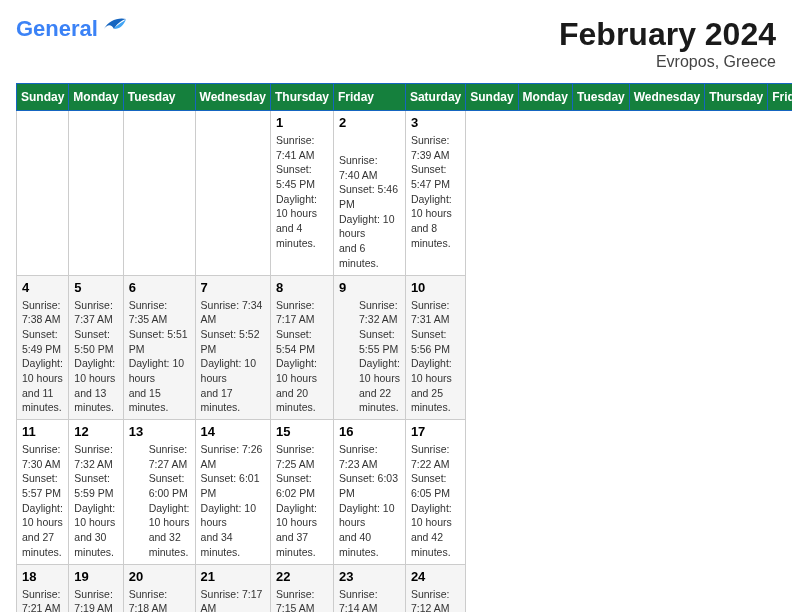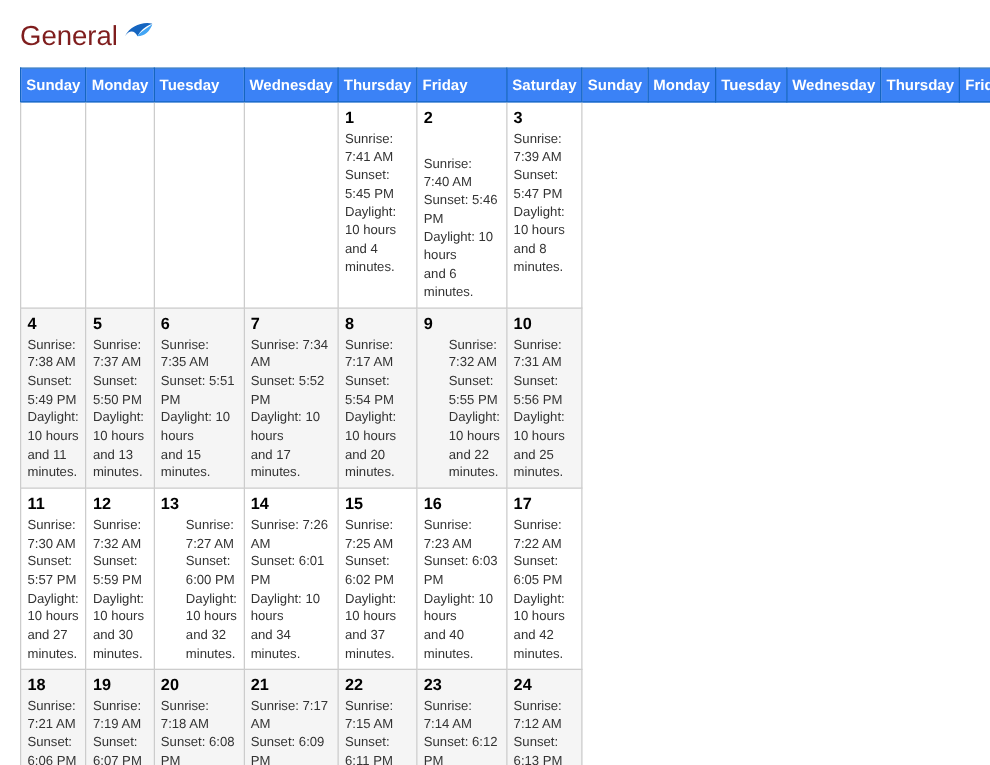--- a/index.html
+++ b/index.html
@@ -31,21 +31,21 @@
     .location {
       font-size: 16px;
       color: #444;
     }
     table {
       width: 100%;
       border-collapse: collapse;
       font-size: 11px;
     }
     thead tr th {
-      background-color: #3b82f6;
+      background-color: #15803d;
       color: #fff;
       padding: 6px 4px;
       text-align: left;
       font-size: 12px;
       font-weight: bold;
       border: 1px solid #1565c0;
     }
     tbody tr td {
       border: 1px solid #ccc;
       vertical-align: top;
@@ -75,27 +75,31 @@
       background: #f9f9f9;
     }
   </style>
 </head>
 <body>
 
 <div class="header">
   <div class="logo">
     <div>
       <div style="display:flex;align-items:center;">
-        <span style="font-size:22px;font-weight:normal;color:#7f1d1d;">General</span>
+        <span style="font-size:22px;font-weight:bold;color:#3b82f6;">General</span>
         <svg width="26" height="22" viewBox="0 0 26 22" style="margin-left:2px;margin-top:-6px;">
           <path d="M4 14 C8 6, 18 2, 26 4 C20 6, 16 10, 14 14 C12 10, 8 8, 4 14Z" fill="#1565c0"></path>
           <path d="M14 14 C16 10, 22 8, 26 4 C24 10, 20 14, 14 14Z" fill="#42a5f5"></path>
         </svg>
       </div>
     </div>
+  </div>
+  <div class="title-block">
+    <div class="month-year">February 2024</div>
+    <div class="location">Evropos, Greece</div>
   </div>
 </div>
 
 <table>
   <thead>
     <tr>
     <th>Sunday</th>
         <th>Monday</th>
         <th>Tuesday</th>
         <th>Wednesday</th>

